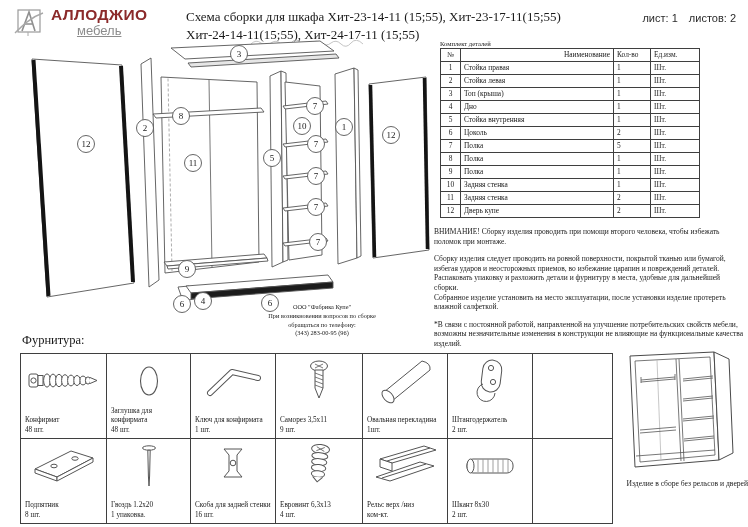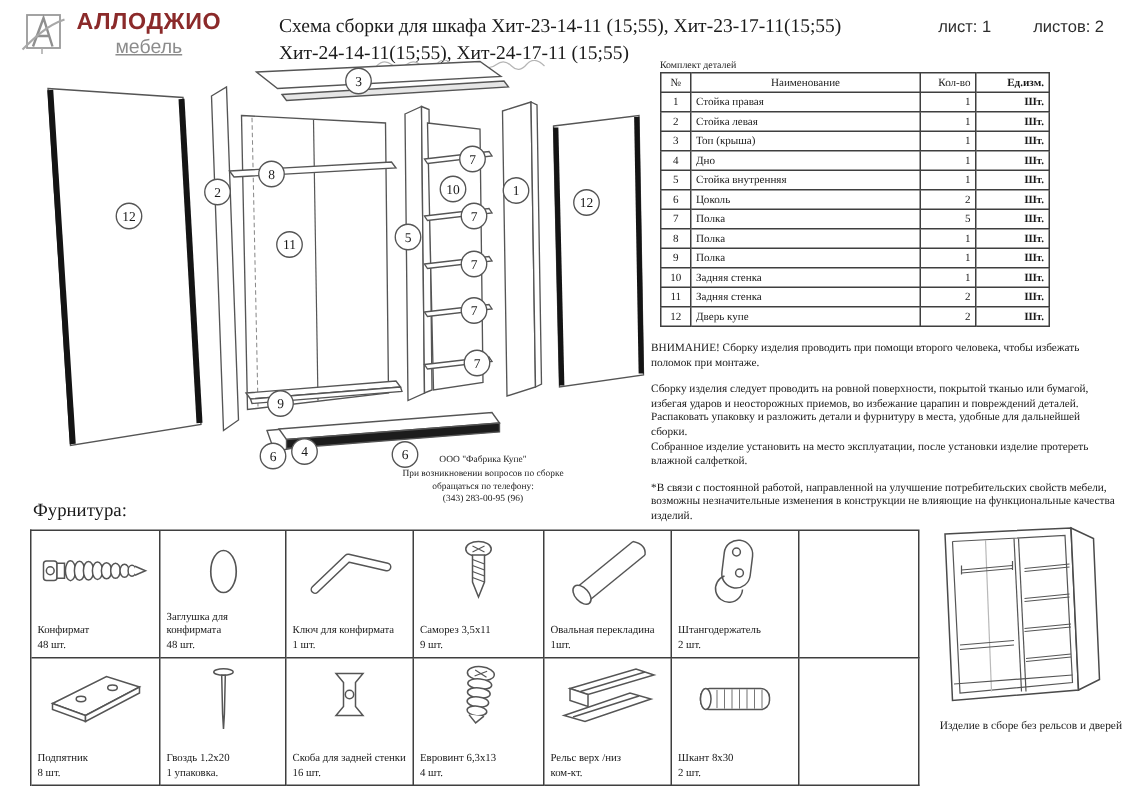--- a/index.html
+++ b/index.html
@@ -9,32 +9,32 @@
   
   .logo{position:absolute;left:14px;top:6px;display:flex;align-items:center;gap:7px;}
   .logo-mark{width:30px;height:32px;}
   .brand{font-family:"Liberation Sans",sans-serif;font-weight:bold;font-size:15.5px;
          color:#8b2a2a;letter-spacing:.4px;line-height:1;}
   .brand-sub{font-family:"Liberation Sans",sans-serif;font-size:13px;color:#8c8c8c;
          line-height:1;margin-top:2px;text-align:center;text-decoration:underline;}
   .title{position:absolute;left:186px;top:8px;font-size:13px;line-height:1.4;white-space:nowrap;}
   .sheetinfo{position:absolute;right:12px;top:12px;font-family:"Liberation Sans",sans-serif;
          font-size:11px;color:#2c2c2c;}
-  .sheetinfo span{margin-left:25px;}
+  .sheetinfo span{margin-left:8px;}
 
   
   .parts-caption{position:absolute;left:440px;top:40px;font-size:6.6px;}
   .parts-table{position:absolute;left:440px;top:48px;border-collapse:collapse;font-size:7.4px;}
   .parts-table th,.parts-table td{border:0.8px solid #3f3f3f;padding:1px 3px;height:10px;
          line-height:1;font-weight:normal;}
-  .parts-table th{text-align:center;}
+  .parts-table th{text-align:right;}
   .parts-table th.c0,.parts-table td.c0{width:13px;text-align:center;}
   .parts-table th.c1,.parts-table td.c1{width:146px;}
-  .parts-table th.c2,.parts-table td.c2{width:30px;text-align:right;}
-  .parts-table th.c3,.parts-table td.c3{width:42px;text-align:right;font-weight:bold;}
+  .parts-table th.c2,.parts-table td.c2{width:30px;text-align:left;}
+  .parts-table th.c3,.parts-table td.c3{width:42px;text-align:left;}
 
   
   .notices{position:absolute;left:434px;top:227px;width:312px;font-size:7.5px;line-height:1.28;}
   .notices .blk{margin-bottom:8px;}
 
   
   .contact{position:absolute;left:230px;top:303px;width:184px;text-align:center;
          font-size:6.3px;line-height:1.4;}
 
   

